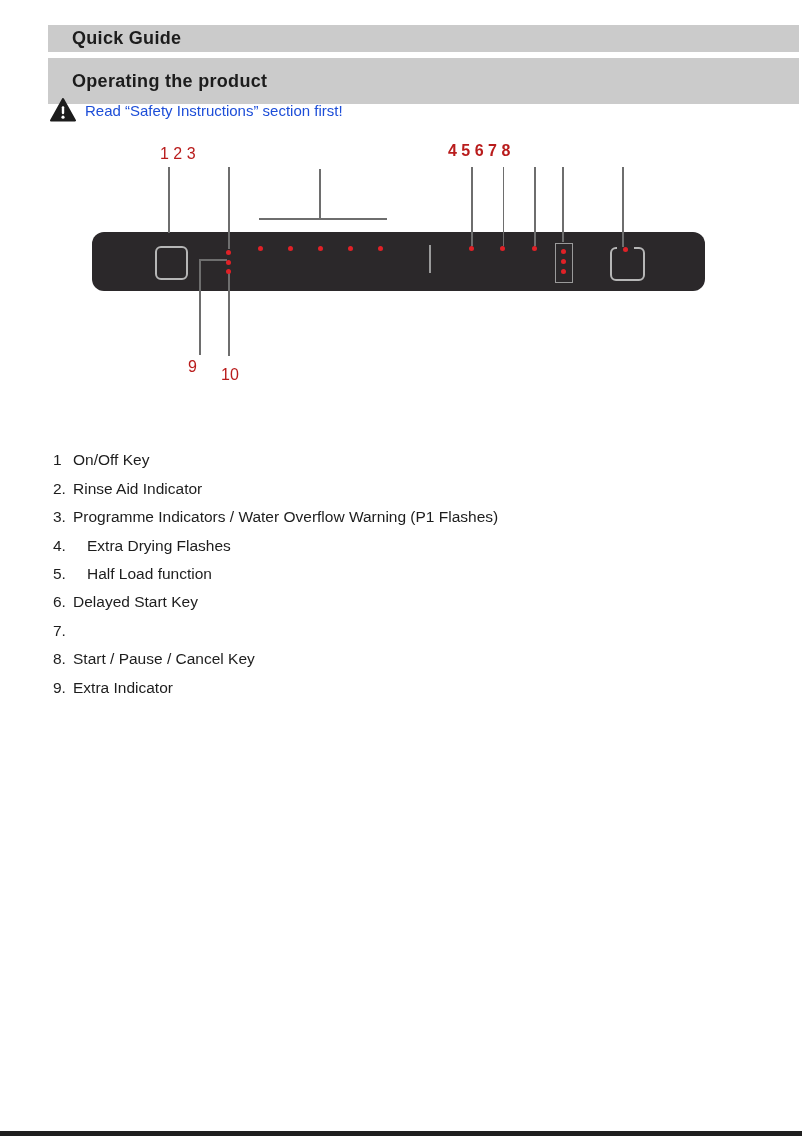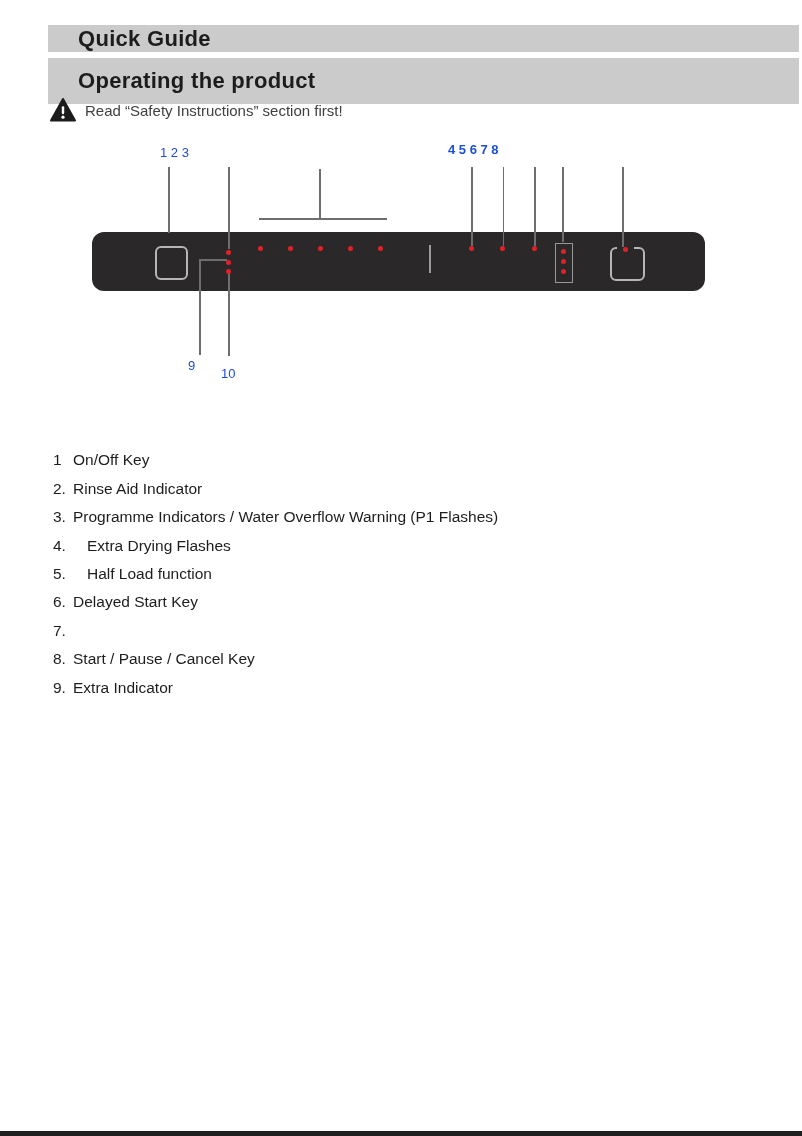--- a/index.html
+++ b/index.html
@@ -7,29 +7,29 @@
     width:802px;height:1136px;position:relative;background:#ffffff;
     font-family:"Liberation Sans", sans-serif;color:#1d1d1d;overflow:hidden;
   }
   .hbar{
     position:absolute;left:48px;width:751px;background:#cbcbcb;
     display:flex;align-items:center;
   }
   .hbar1{top:25px;height:27px;}
   .hbar2{top:58px;height:46px;}
   .hbar span{
-    font-size:22px;font-weight:bold;padding-left:30px;letter-spacing:0.3px;color:#1c1c1c;
+    font-size:18px;font-weight:bold;padding-left:24px;letter-spacing:0.3px;color:#1c1c1c;
   }
   .warning-row{
     position:absolute;left:50px;top:98px;display:flex;align-items:center;gap:9px;
   }
-  .warning-row .wtext{font-size:15px;color:#404040;}
+  .warning-row .wtext{font-size:15px;color:#1d4ed8;}
   
   .diagram{position:absolute;left:0;top:140px;width:802px;height:252px;}
-  .callout{position:absolute;font-size:13px;color:#1d4ed8;white-space:pre;}
+  .callout{position:absolute;font-size:16px;color:#b91c1c;white-space:pre;}
   .vl{position:absolute;width:1.5px;background:#6e6e6e;}
   .hl{position:absolute;height:1.5px;background:#6e6e6e;}
   .panel{
     position:absolute;left:92px;top:92px;width:613px;height:59px;
     background:#2b282a;border-radius:12px;
   }
   .btn-outline{
     position:absolute;border:2px solid #b6b6b6;border-radius:6px;background:transparent;
   }
   .led{

